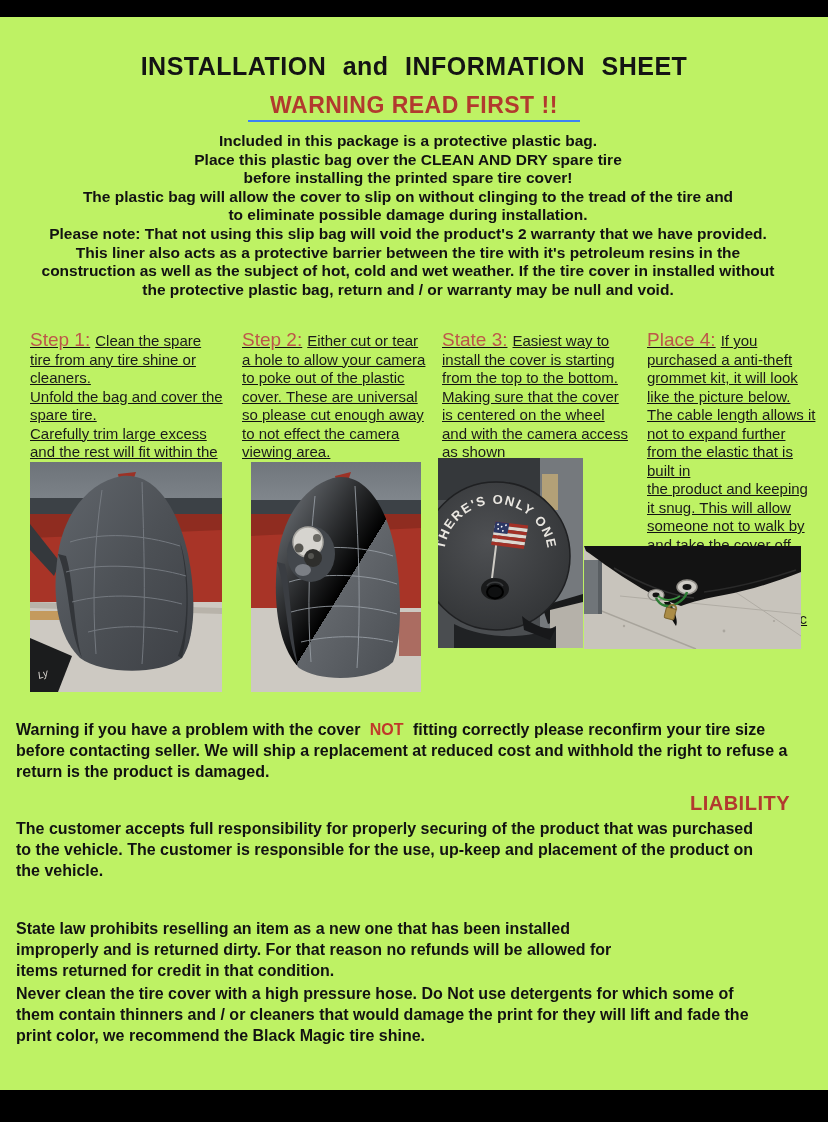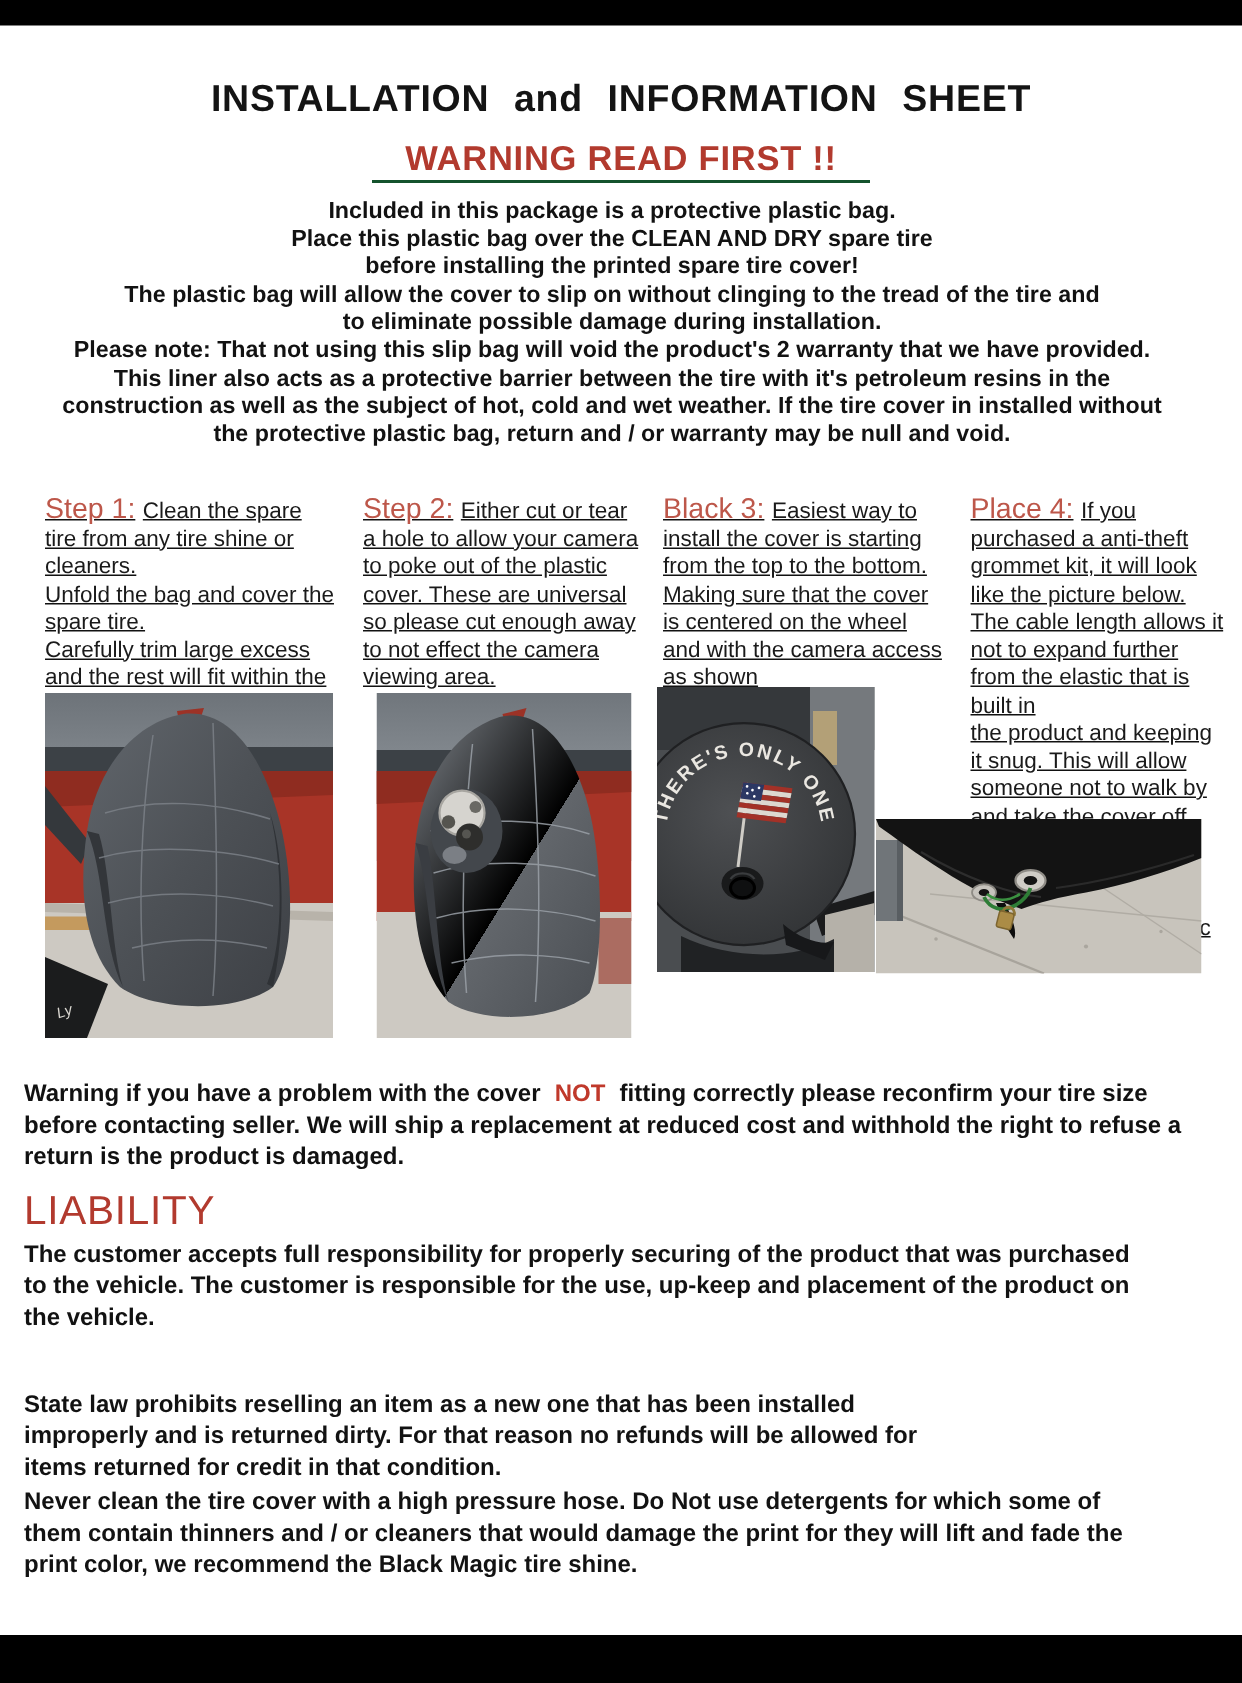--- a/index.html
+++ b/index.html
@@ -1,37 +1,37 @@
 <!DOCTYPE html>
 <html><head>
 <meta charset="utf-8">
 <style>
   html,body{margin:0;padding:0;background:#e8e8e8;}
   .page{
     position:relative;
     width:828px;height:1122px;
     margin:0 auto;
-    background:#ffffff;
+    background:#bef264;
     overflow:hidden;
     font-family:"Liberation Sans", sans-serif;
     color:#111;
   }
   .bar{position:absolute;left:0;right:0;background:#000;}
   .bar-top{top:0;height:17px;}
   .bar-bottom{bottom:0;height:32px;}
 
   .title{
     position:absolute;top:52px;left:0;width:100%;
     text-align:center;font-size:25px;font-weight:bold;
     letter-spacing:.5px;word-spacing:9px;color:#141414;
   }
   .warn-head-wrap{position:absolute;top:92px;left:0;width:100%;text-align:center;}
   .warn-head{
     display:inline-block;color:#b23a2e;font-size:23px;font-weight:bold;
-    letter-spacing:.5px;padding:0 22px 1px 22px;border-bottom:2px solid #14532d;
+    letter-spacing:.5px;padding:0 22px 1px 22px;border-bottom:2px solid #3b82f6;
   }
   .intro{
     position:absolute;top:132px;left:12px;right:24px;
     text-align:center;font-size:15.5px;font-weight:bold;line-height:18.6px;
     white-space:pre-line;color:#121212;
   }
 
   .steps{position:absolute;top:331px;left:30px;width:790px;display:flex;text-decoration:underline;}
   .step{box-sizing:border-box;padding-right:16px;font-size:15px;line-height:18.5px;color:#1a1a1a;}
   .step-1{width:212px;}
@@ -45,21 +45,21 @@
   .photo svg{display:block;width:100%;height:100%;}
   #photo1{left:30px;top:462px;width:192px;height:230px;}
   #photo2{left:251px;top:462px;width:170px;height:230px;}
   #photo3{left:438px;top:458px;width:145px;height:190px;}
   #photo4{left:584px;top:546px;width:217px;height:103px;}
 
   .bottom{position:absolute;top:719px;left:16px;width:774px;}
   .warn-para{font-size:16px;font-weight:bold;line-height:21px;text-align:left;margin:0;}
   .warn-para .not{color:#c0392b;padding:0 5px;}
   .red-heading{
-    text-align:left;color:#b23a2e;font-size:27px;font-weight:normal;
+    text-align:right;color:#b23a2e;font-size:20px;font-weight:bold;
     letter-spacing:.5px;margin:10px 0 3px 0;
   }
   .center-para{
     font-size:16px;font-weight:bold;line-height:21px;
     white-space:pre-line;margin:2px 0 0 0;color:#121212;
   }
   .gap-22{margin-top:37px;}
   .gap-18{margin-top:16px;}
 </style>
 </head>
@@ -87,21 +87,21 @@
   <div class="steps">
     <div class="step step-1">
       <span class="step-label">Step 1:</span><span class="step-body">Clean the spare tire from any tire shine or cleaners.
 Unfold the bag and cover the spare tire.
 Carefully trim large excess and the rest will fit within the cover.</span>
     </div>
     <div class="step step-2">
       <span class="step-label">Step 2:</span><span class="step-body">Either cut or tear a hole to allow your camera to poke out of the plastic cover. These are universal so please cut enough away to not effect the camera viewing area.</span>
     </div>
     <div class="step step-3">
-      <span class="step-label">Black 3:</span><span class="step-body">Easiest way to install the cover is starting from the top to the bottom. Making sure that the cover is centered on the wheel and with the camera access as shown
+      <span class="step-label">State 3:</span><span class="step-body">Easiest way to install the cover is starting from the top to the bottom. Making sure that the cover is centered on the wheel and with the camera access as shown
 in the picture below.</span>
     </div>
     <div class="step step-4">
       <span class="step-label">Place 4:</span><span class="step-body">If you purchased a anti-theft grommet kit, it will look like the picture below. The cable length allows it not to expand further from the elastic that is built in
 the product and keeping it snug. This will allow someone not to walk by and take the cover off with ease.
 If you do not have a
 cable and lock you can use a heavy duty plastic tie and draw it tight.</span>
     </div>
   </div>
 

